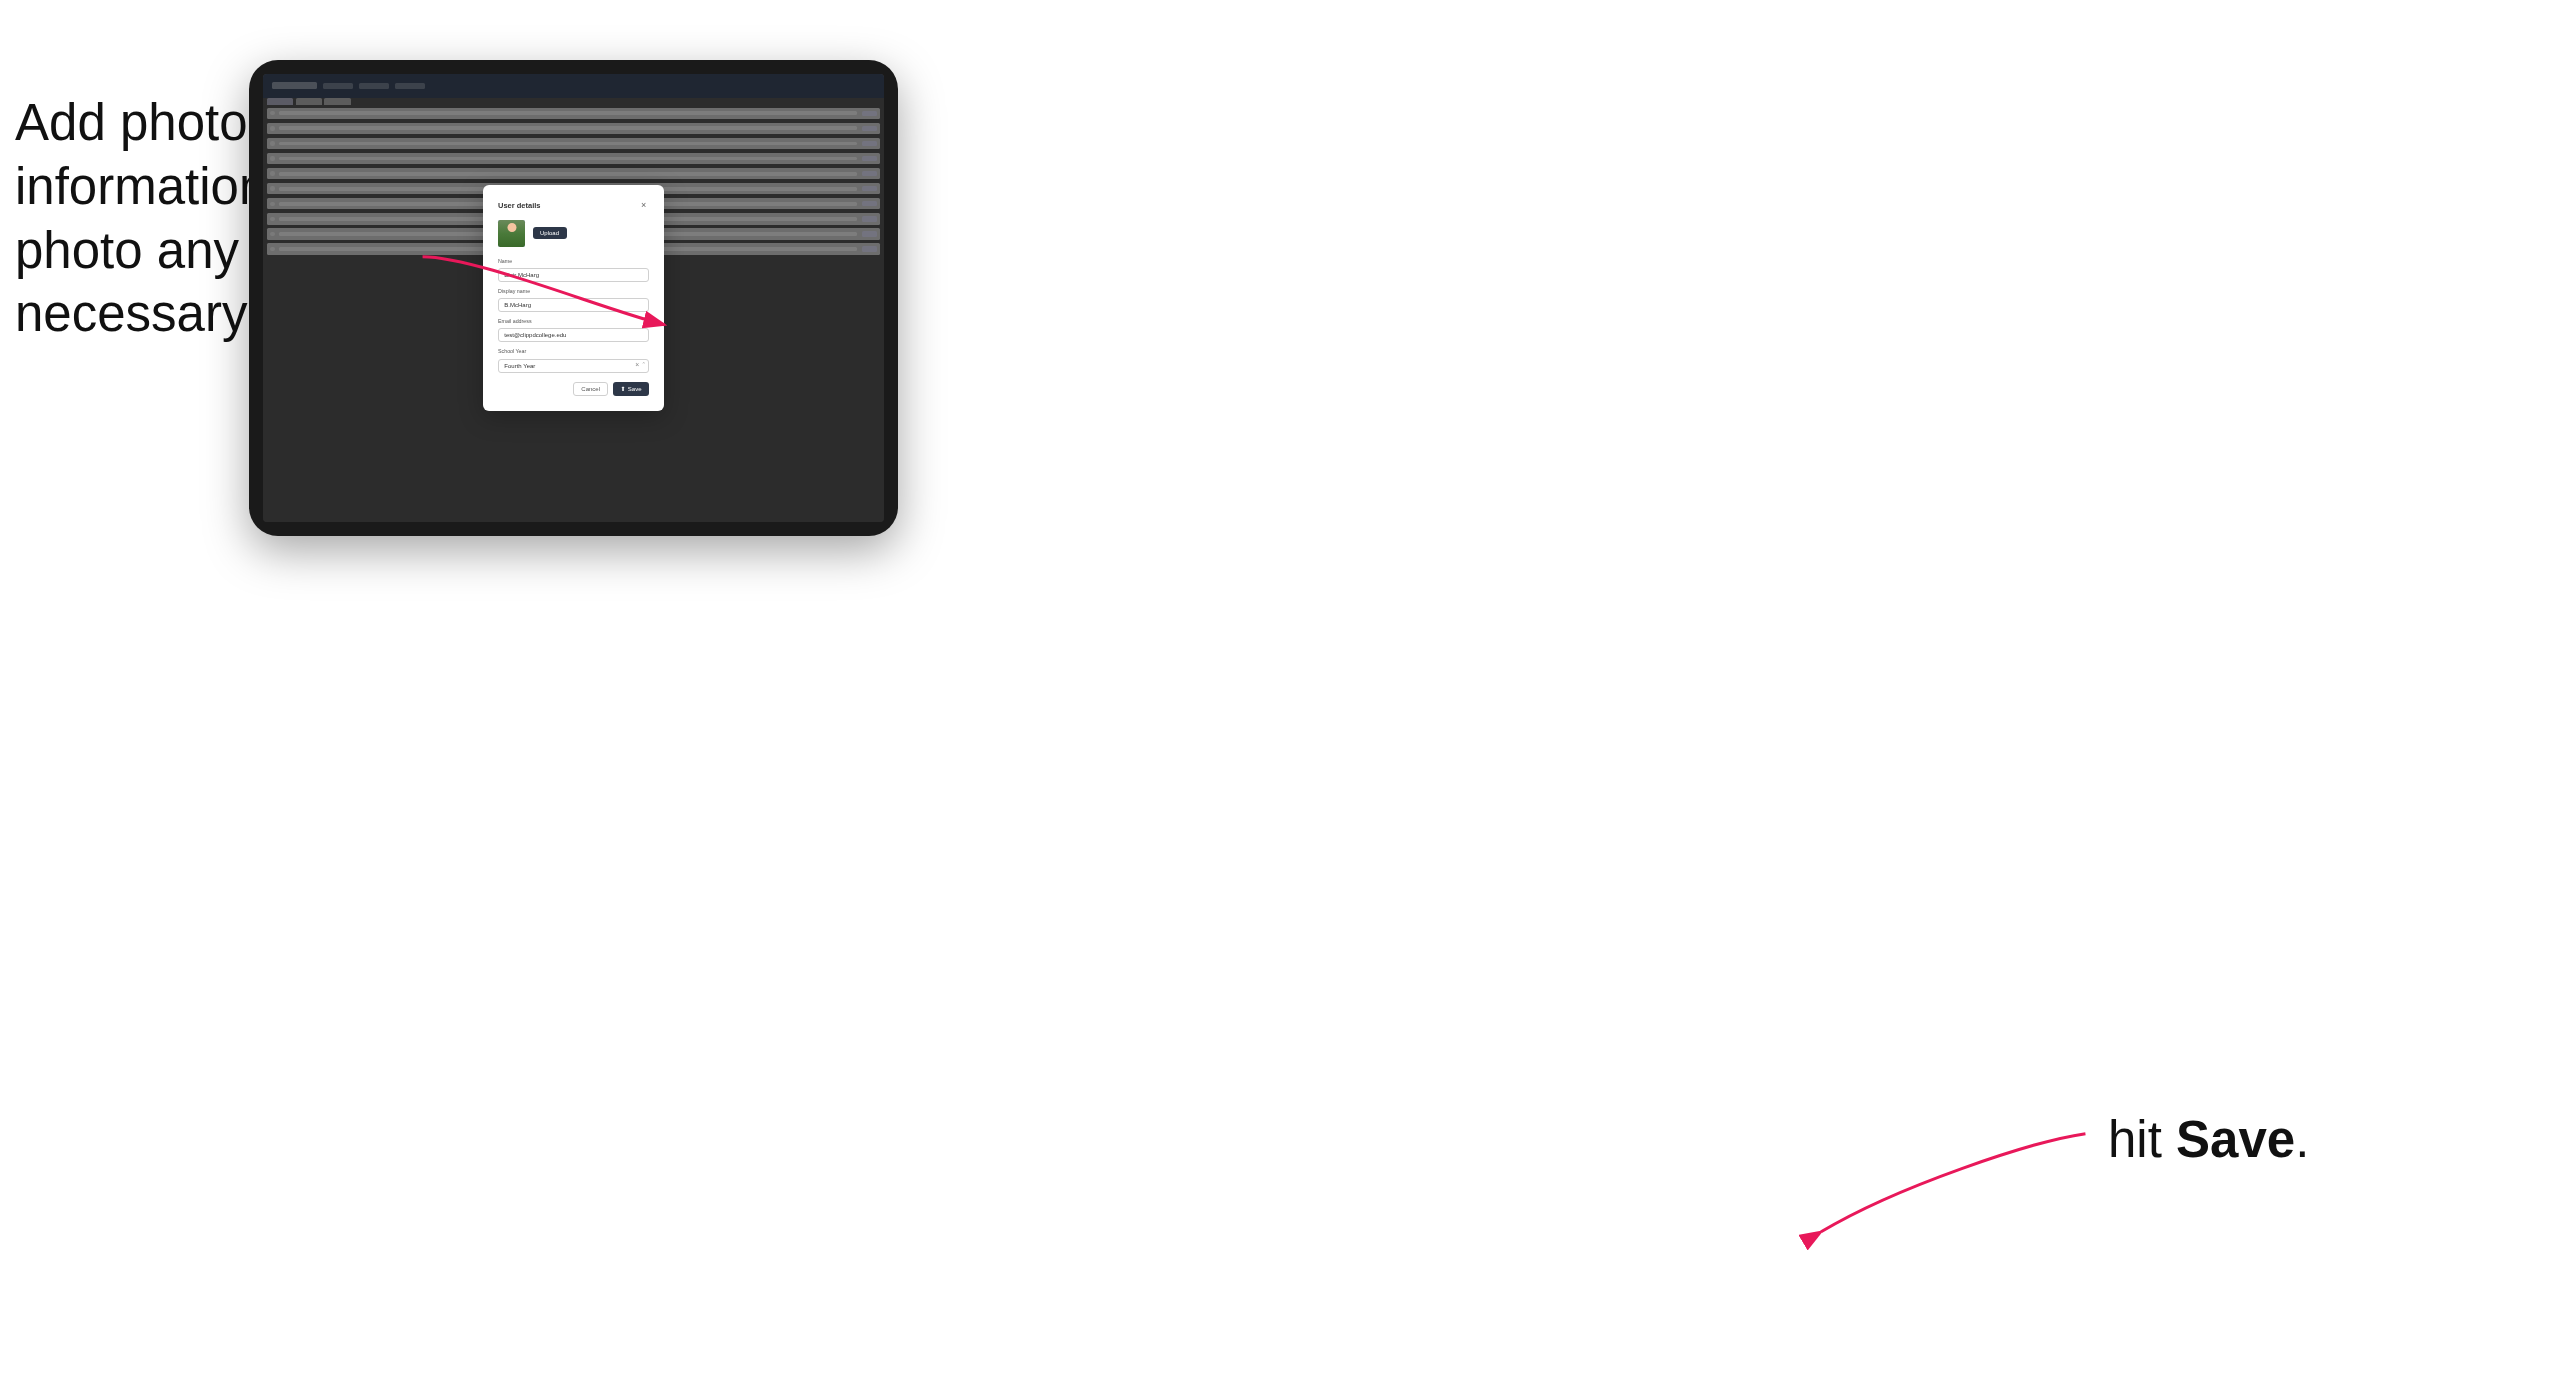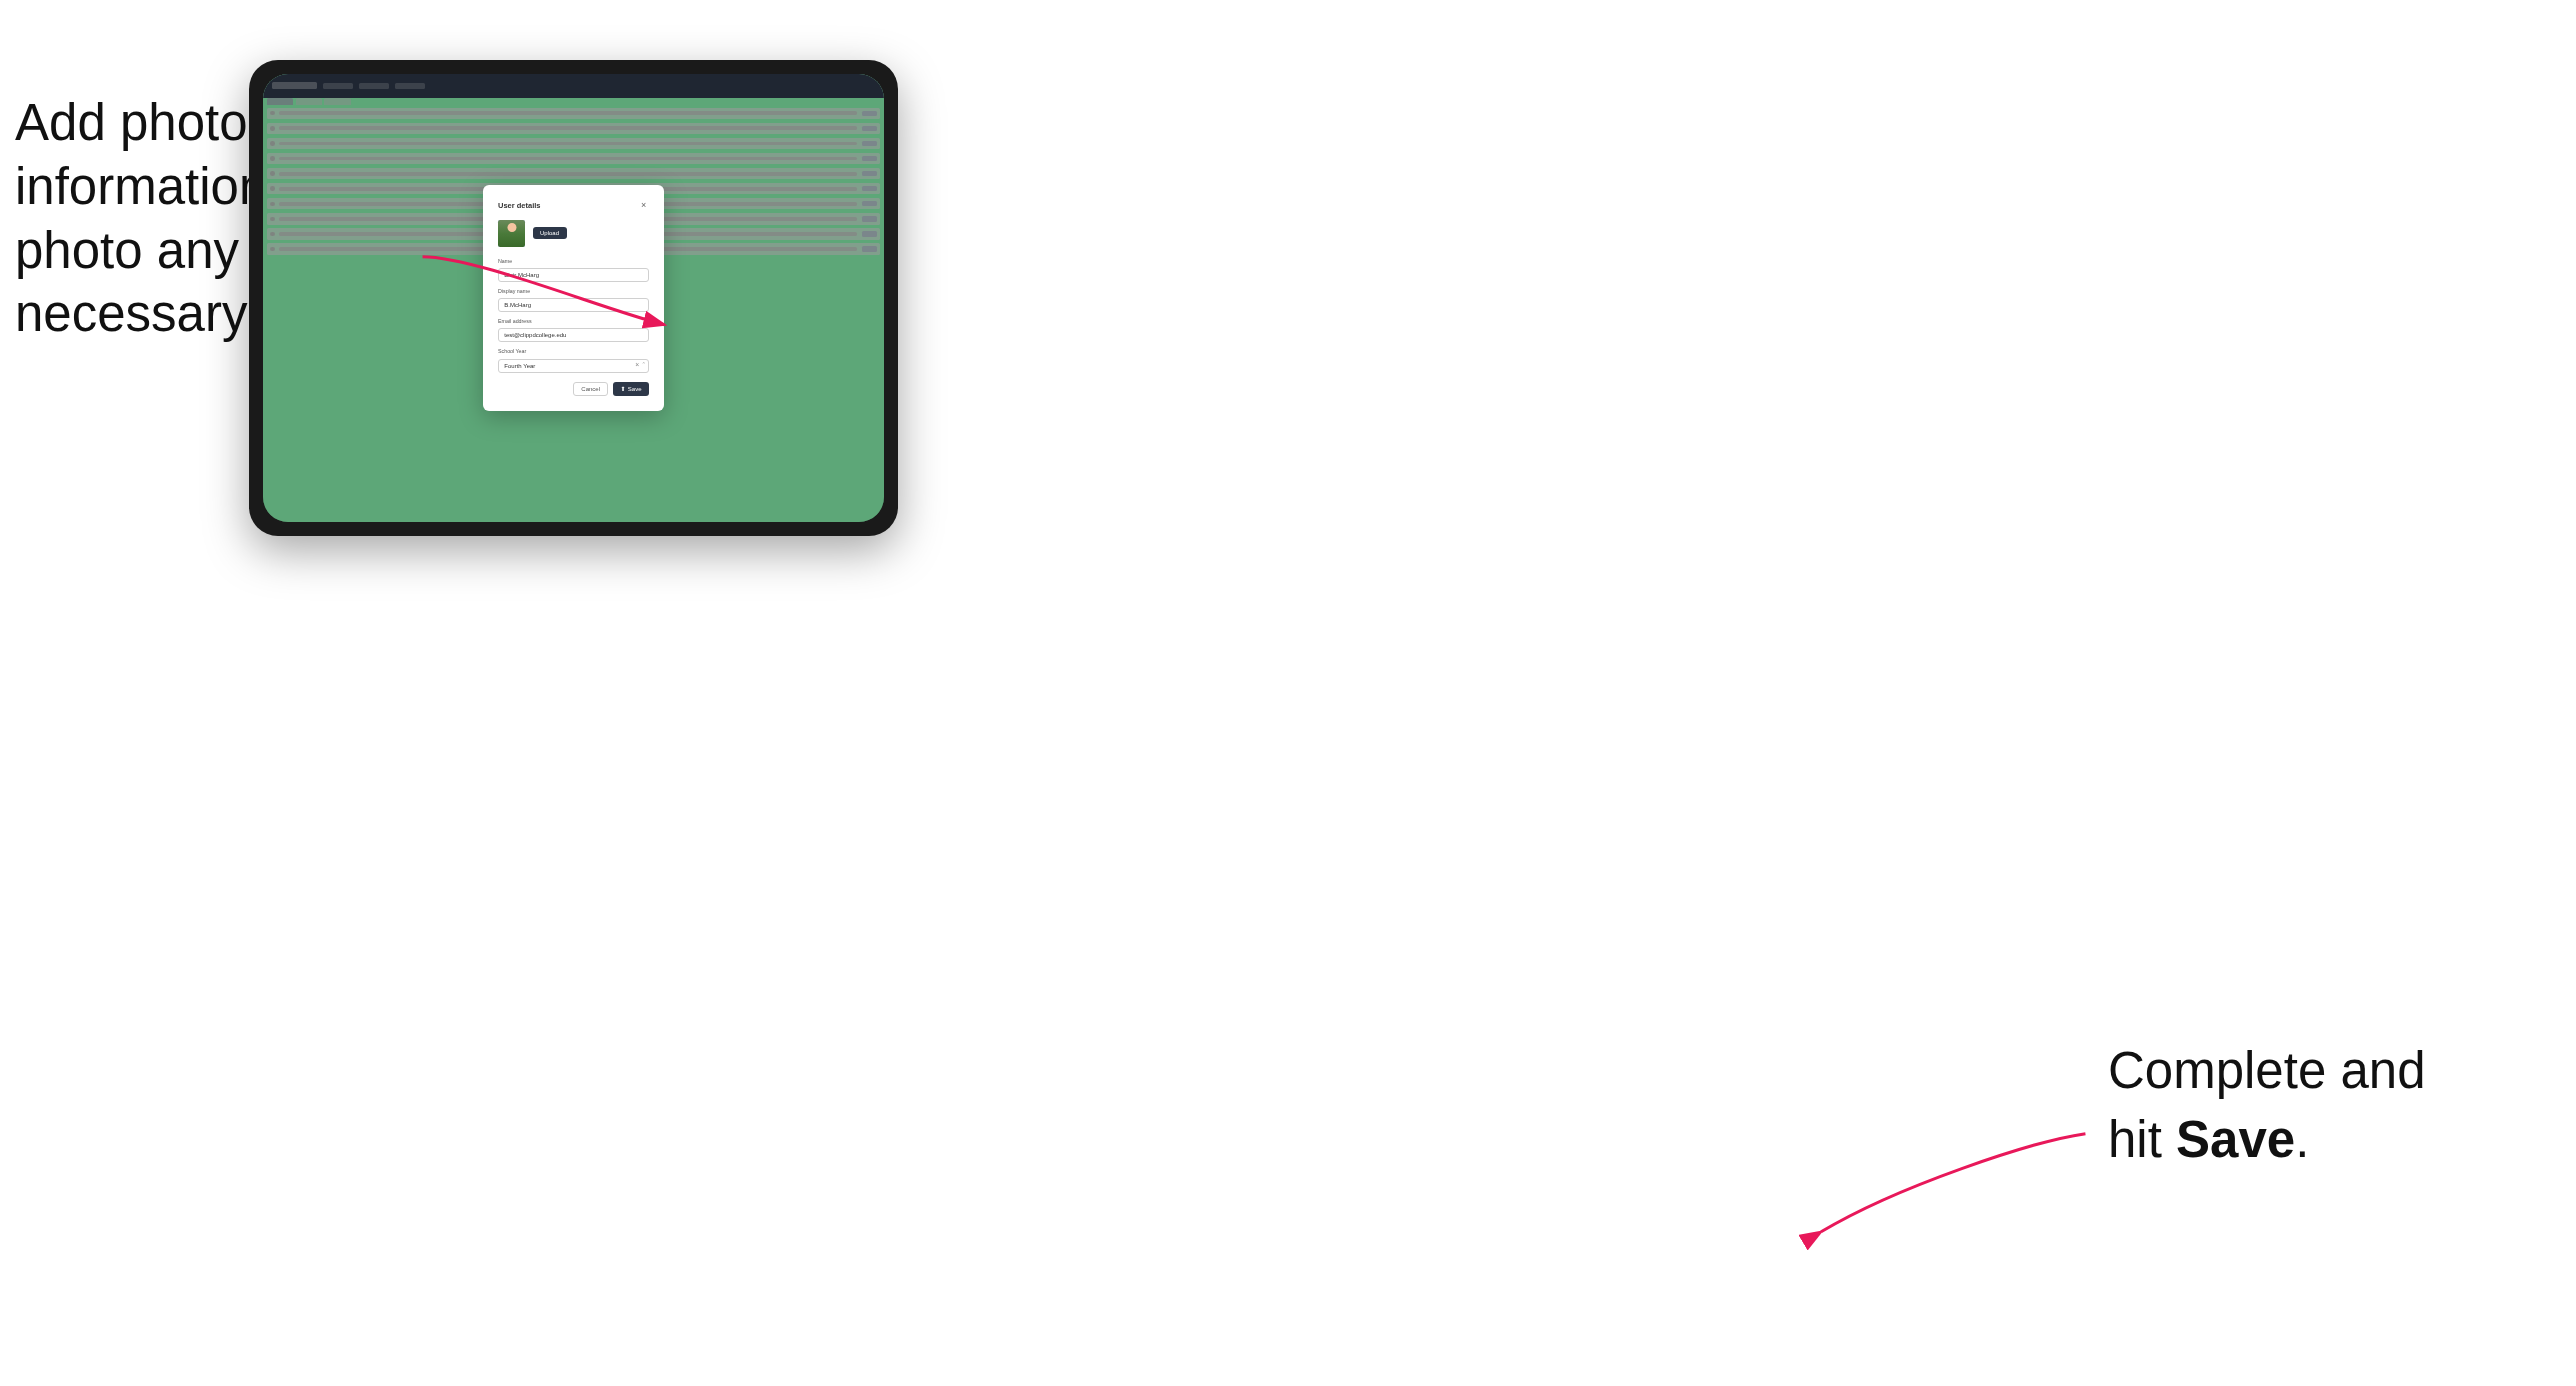--- a/index.html
+++ b/index.html
@@ -49,22 +49,22 @@
       height: 476px;
       background: #1a1a1a;
       border-radius: 29px;
       padding: 13.6px;
       box-shadow: 0 15px 45px rgba(0,0,0,0.35);
     }
 
     .tablet-screen {
       width: 100%;
       height: 100%;
-      background: #86efac;
-      border-radius: 25px;
+      background: #404040;
+      border-radius: 4px;
       overflow: hidden;
       position: relative;
     }
 
     .app-header {
       position: absolute;
       top: 0; left: 0; right: 0;
       height: 24px;
       background: #2d3748;
       display: flex;
@@ -358,21 +358,21 @@
 <body>
 
 <div class="annotation-left">
   <span>Add photo, check</span><br>
   <span>information and</span><br>
   <span>photo any</span><br>
   <span>necessary edits.</span>
 </div>
 
 <div class="annotation-right">
-  <span>Complete and</span><br>
+  <br>
   hit <strong>Save</strong><span>.</span>
 </div>
 
 <div class="tablet">
   <div class="tablet-screen">
 
     <div class="app-header">
       <div class="header-logo"></div>
       <div class="header-nav-item"></div>
       <div class="header-nav-item"></div>

